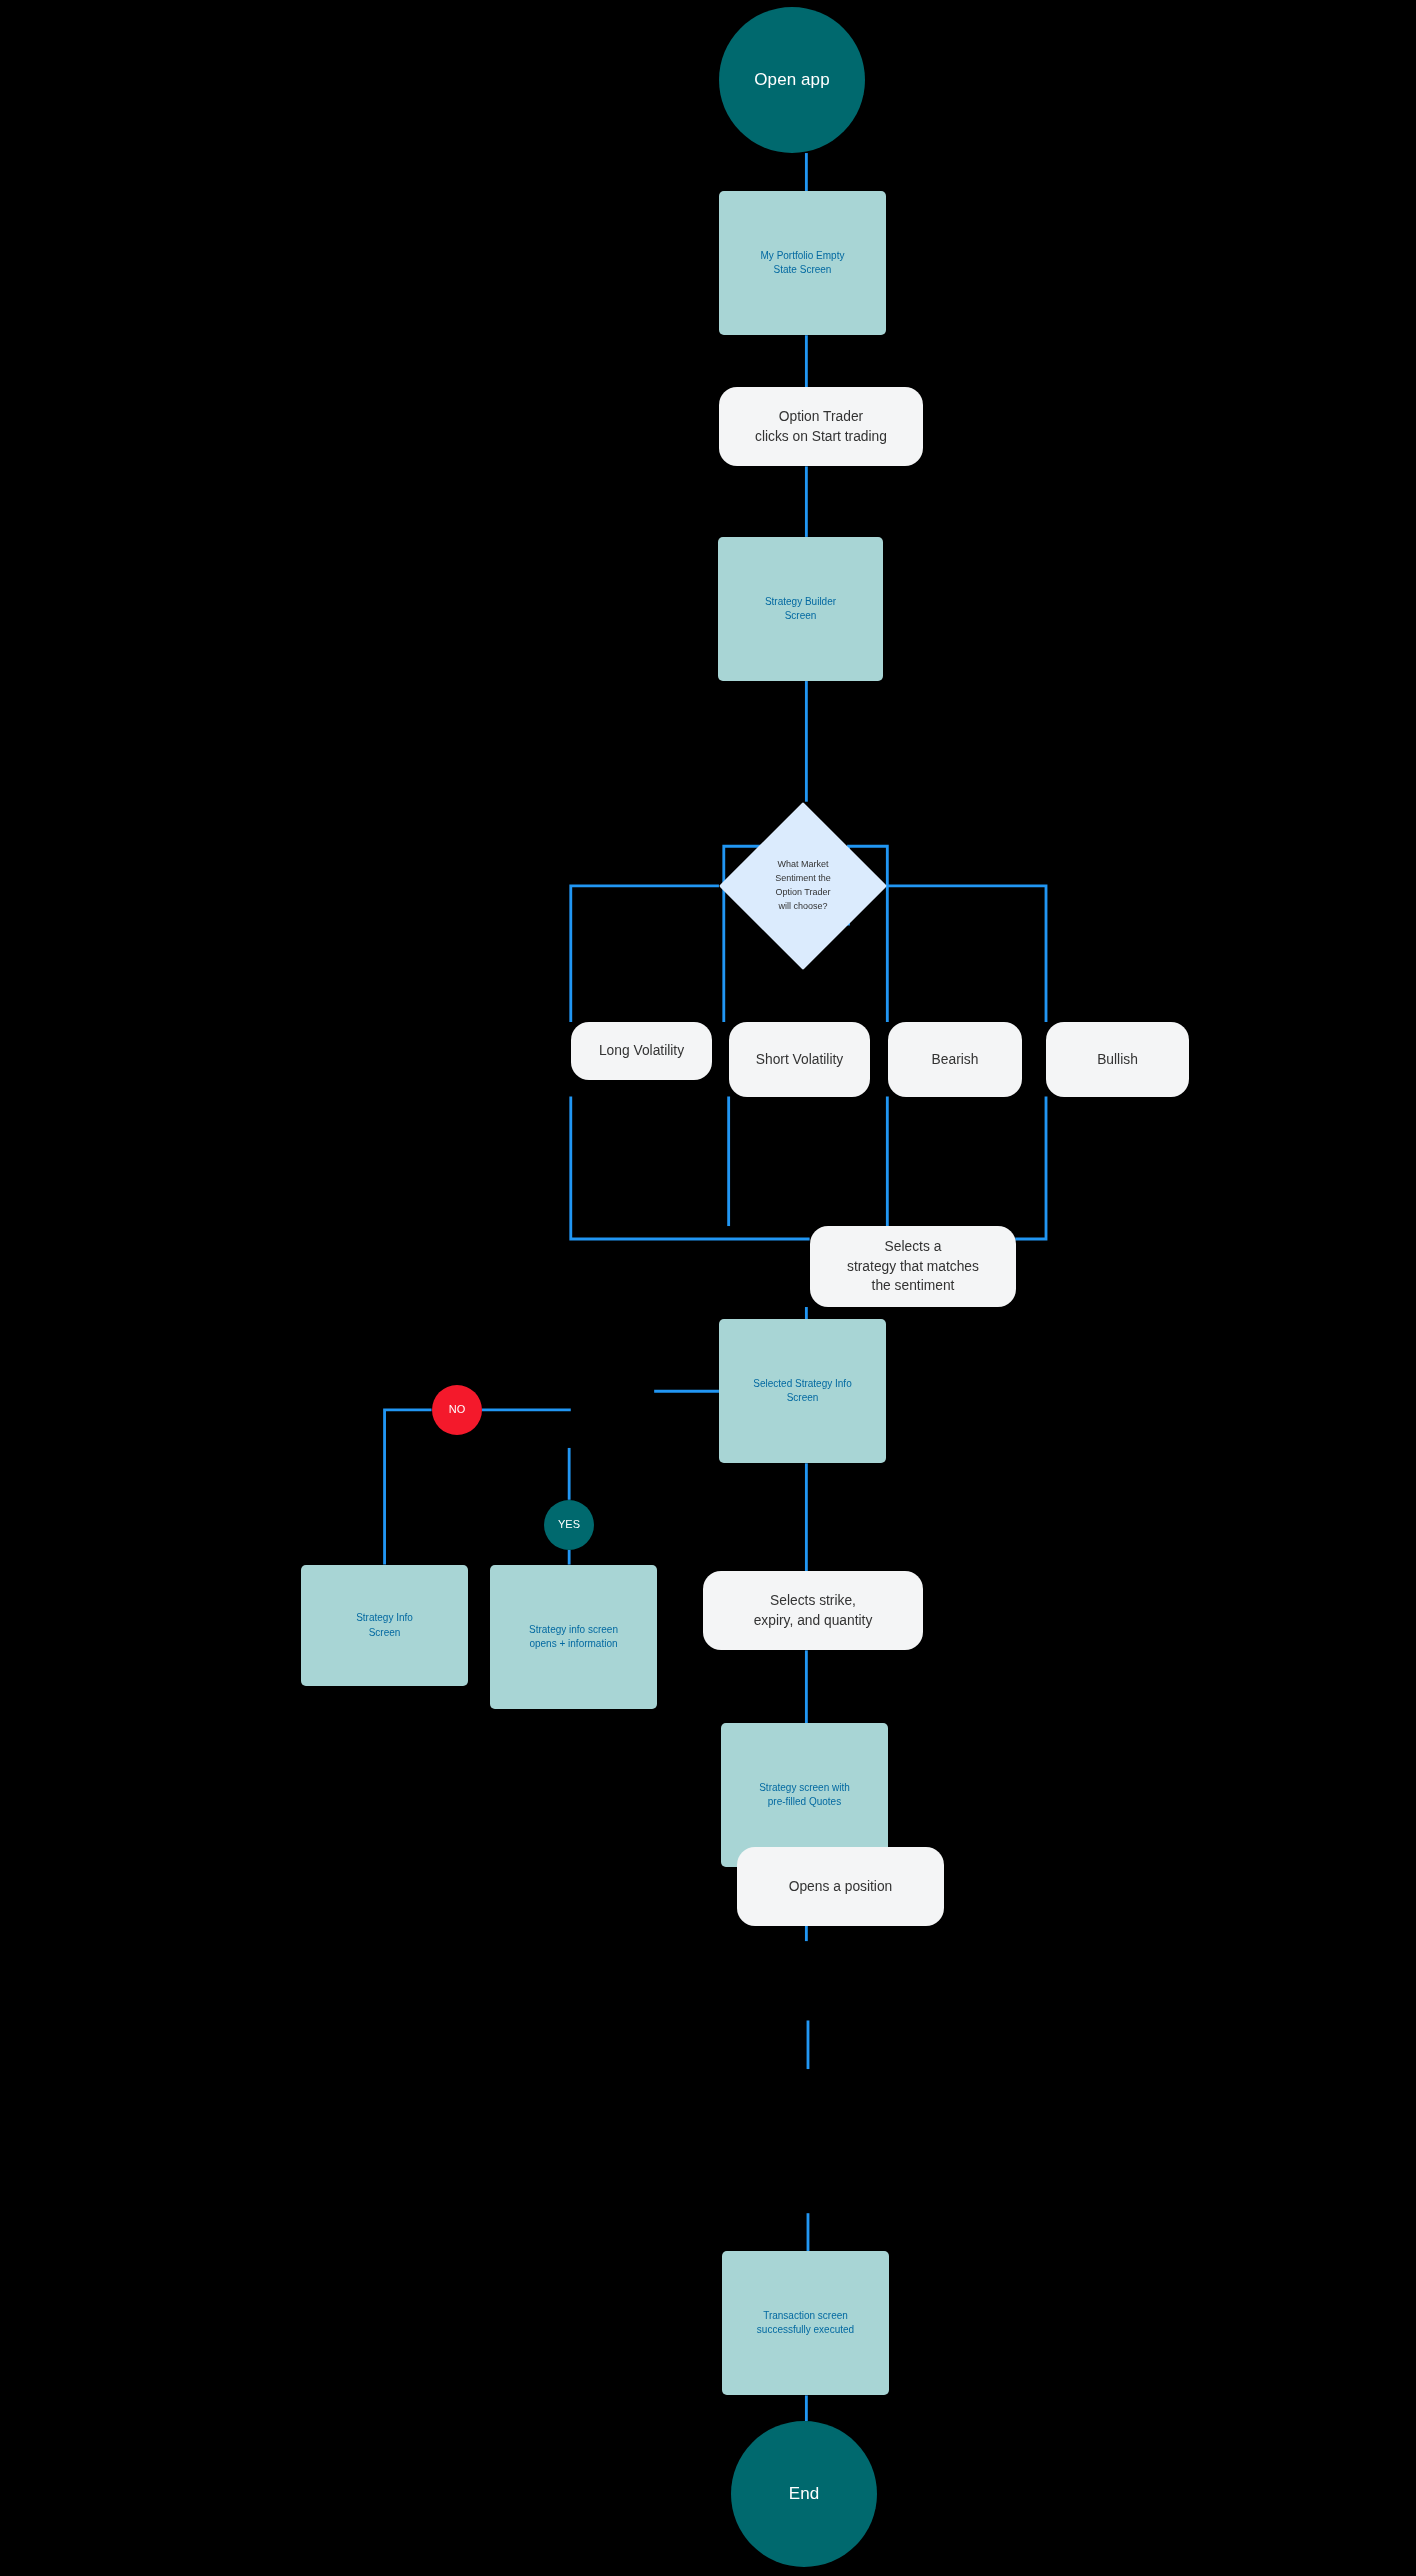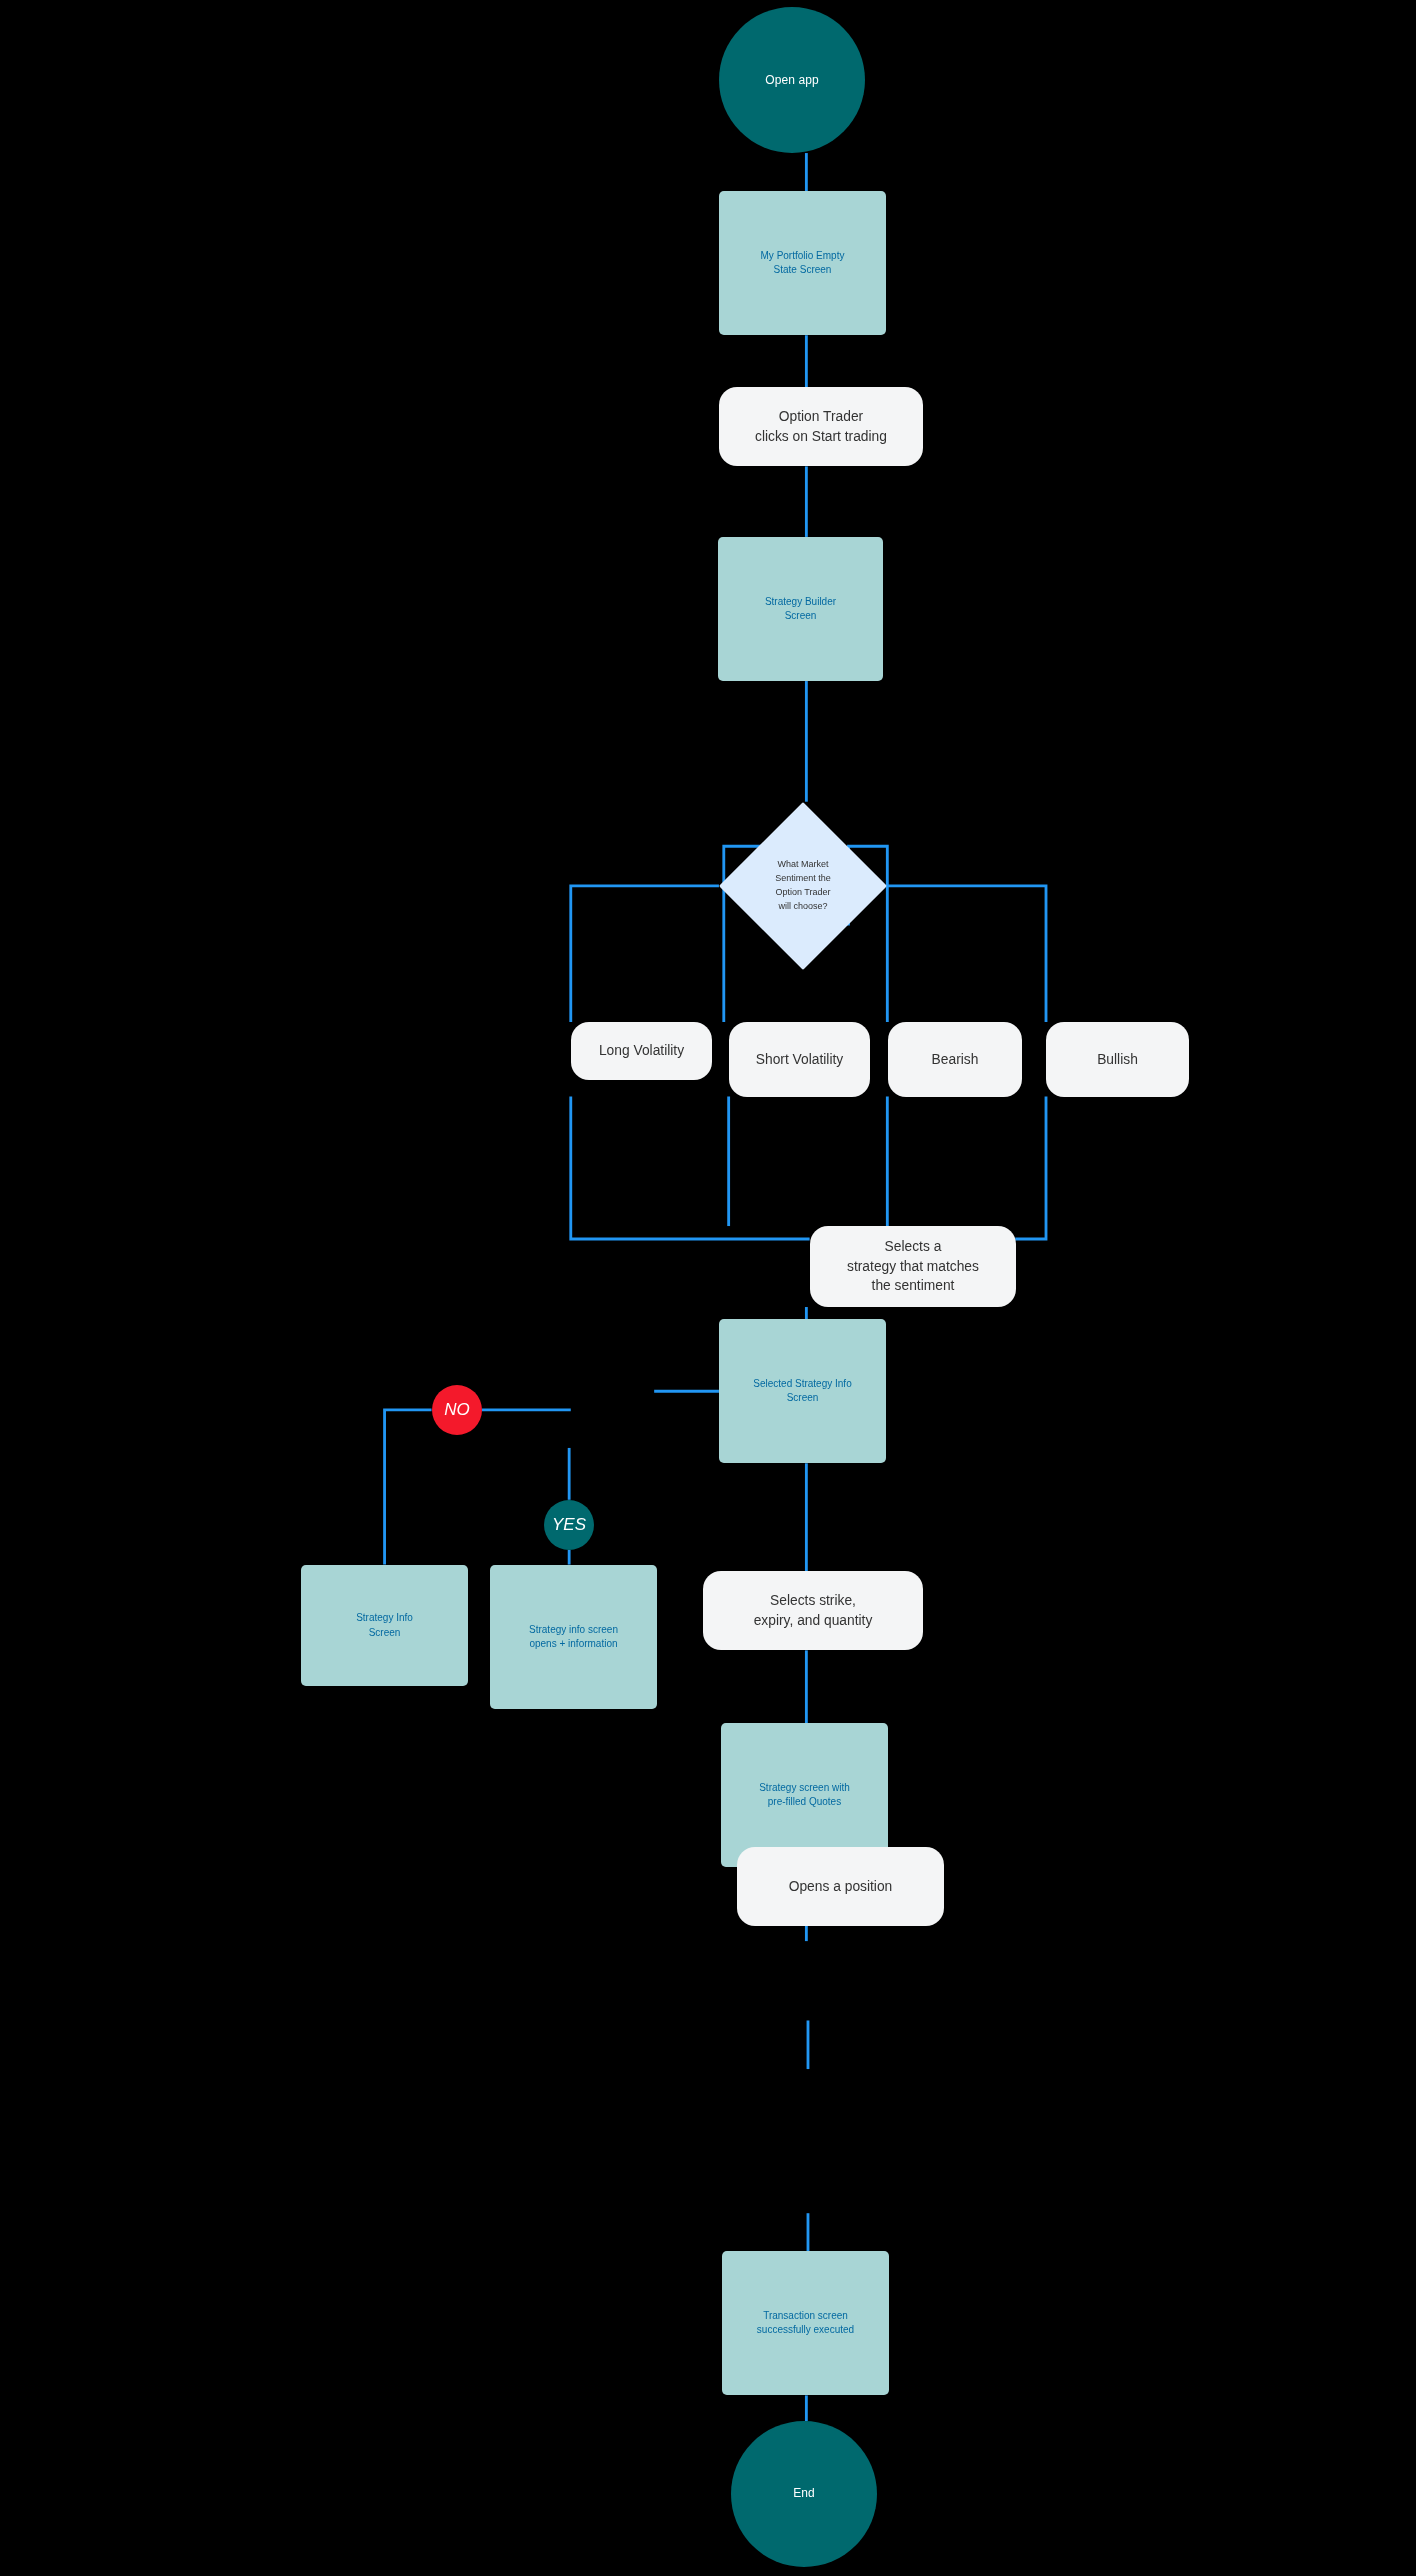--- a/index.html
+++ b/index.html
@@ -40,21 +40,21 @@
     text-align: center;
     line-height: 1.42;
     white-space: pre-line;
     color: #333333;
   }
   
   .n-terminator {
     border-radius: 50%;
     background: #00696e;
     color: #ffffff;
-    font-size: 12px;
+    font-size: 17px;
     letter-spacing: 0.1px;
     text-align: center;
   }
   
   .n-screen {
     background: #a8d5d5;
     border-radius: 4.9px;
     font-size: 10px;
     color: #0369a1;
   }
@@ -92,24 +92,23 @@
     z-index: 1;
     width: 64%;
     font-size: 9px;
     line-height: 1.55;
     color: #333333;
     white-space: pre-line;
   }
   
   .n-badge {
     border-radius: 50%;
-    font-size: 17px;
+    font-size: 11px;
     color: #ffffff;
     font-weight: 400;
-    font-style: italic;
   }
   .n-badge.no { background: #f4192b; }
   .n-badge.yes { background: #00696e; }
 </style>
 </head>
 <body>
 
 <div id="canvas">
   <svg id="edges" viewBox="0 0 1749 3181" preserveAspectRatio="none" xmlns="http://www.w3.org/2000/svg">
       <path d="M 996 189 L 996 236" fill="none" stroke="#2196f3" stroke-width="3.5" stroke-linecap="butt" stroke-linejoin="miter"></path>

